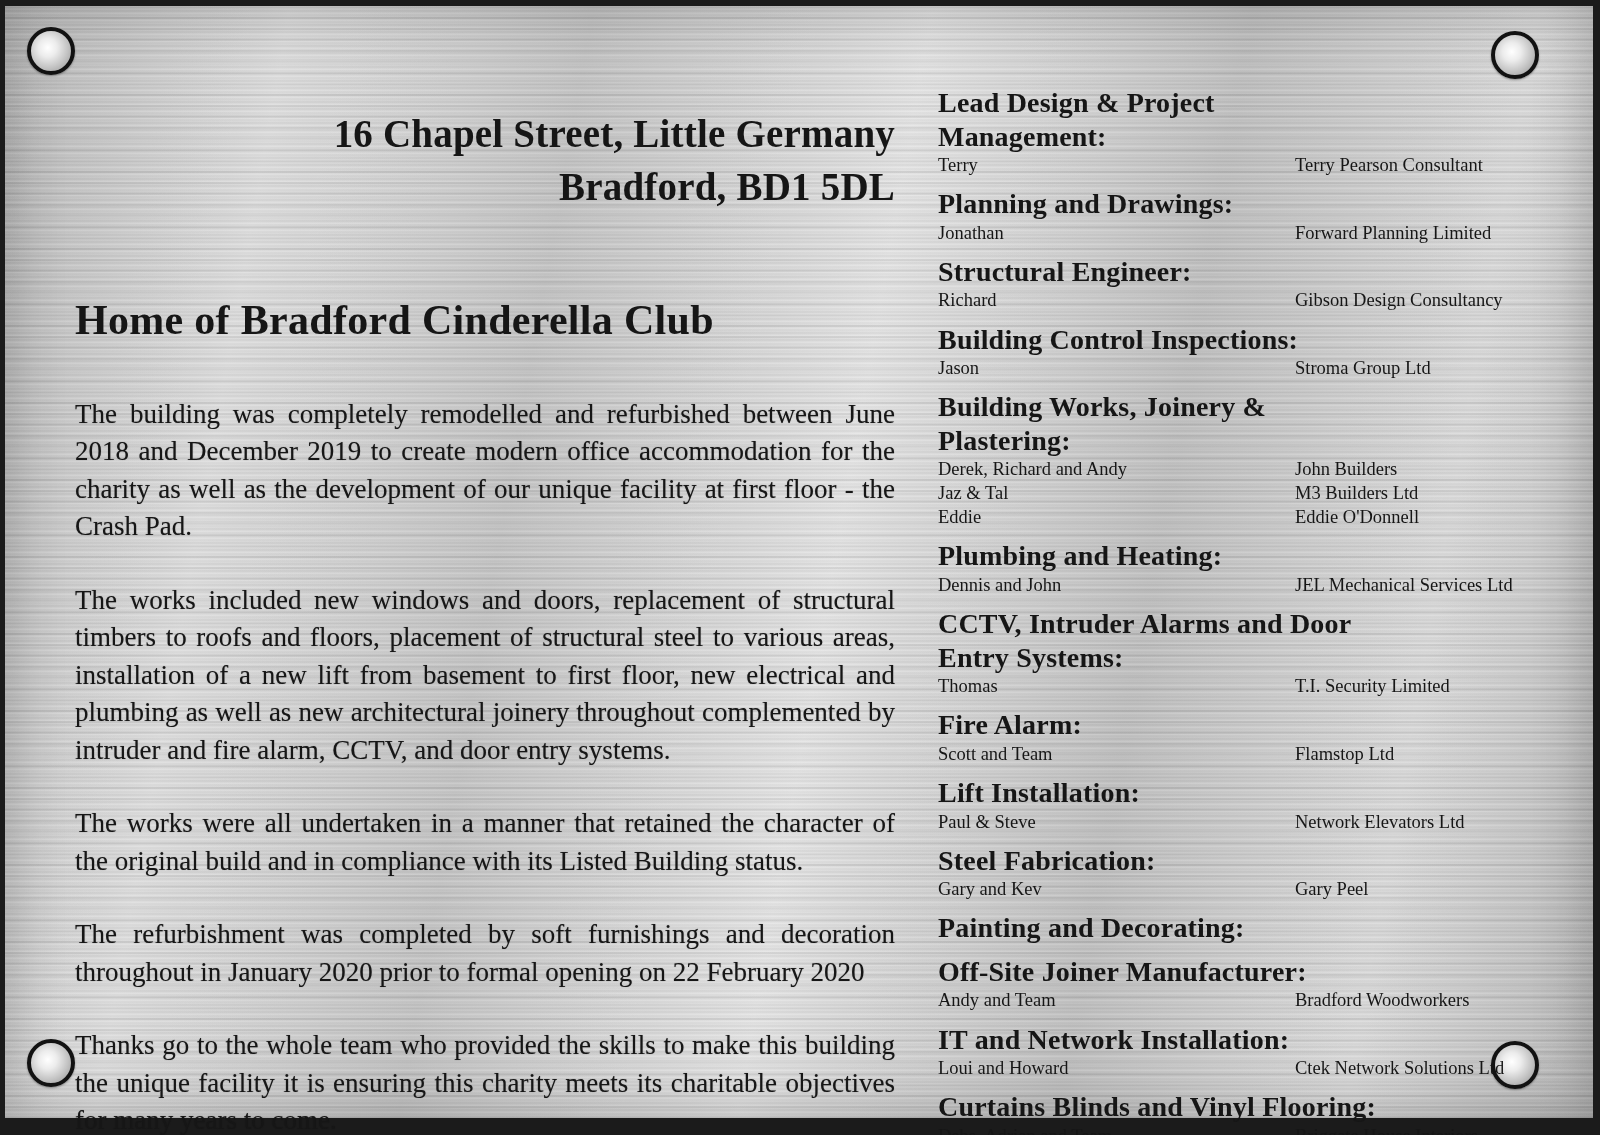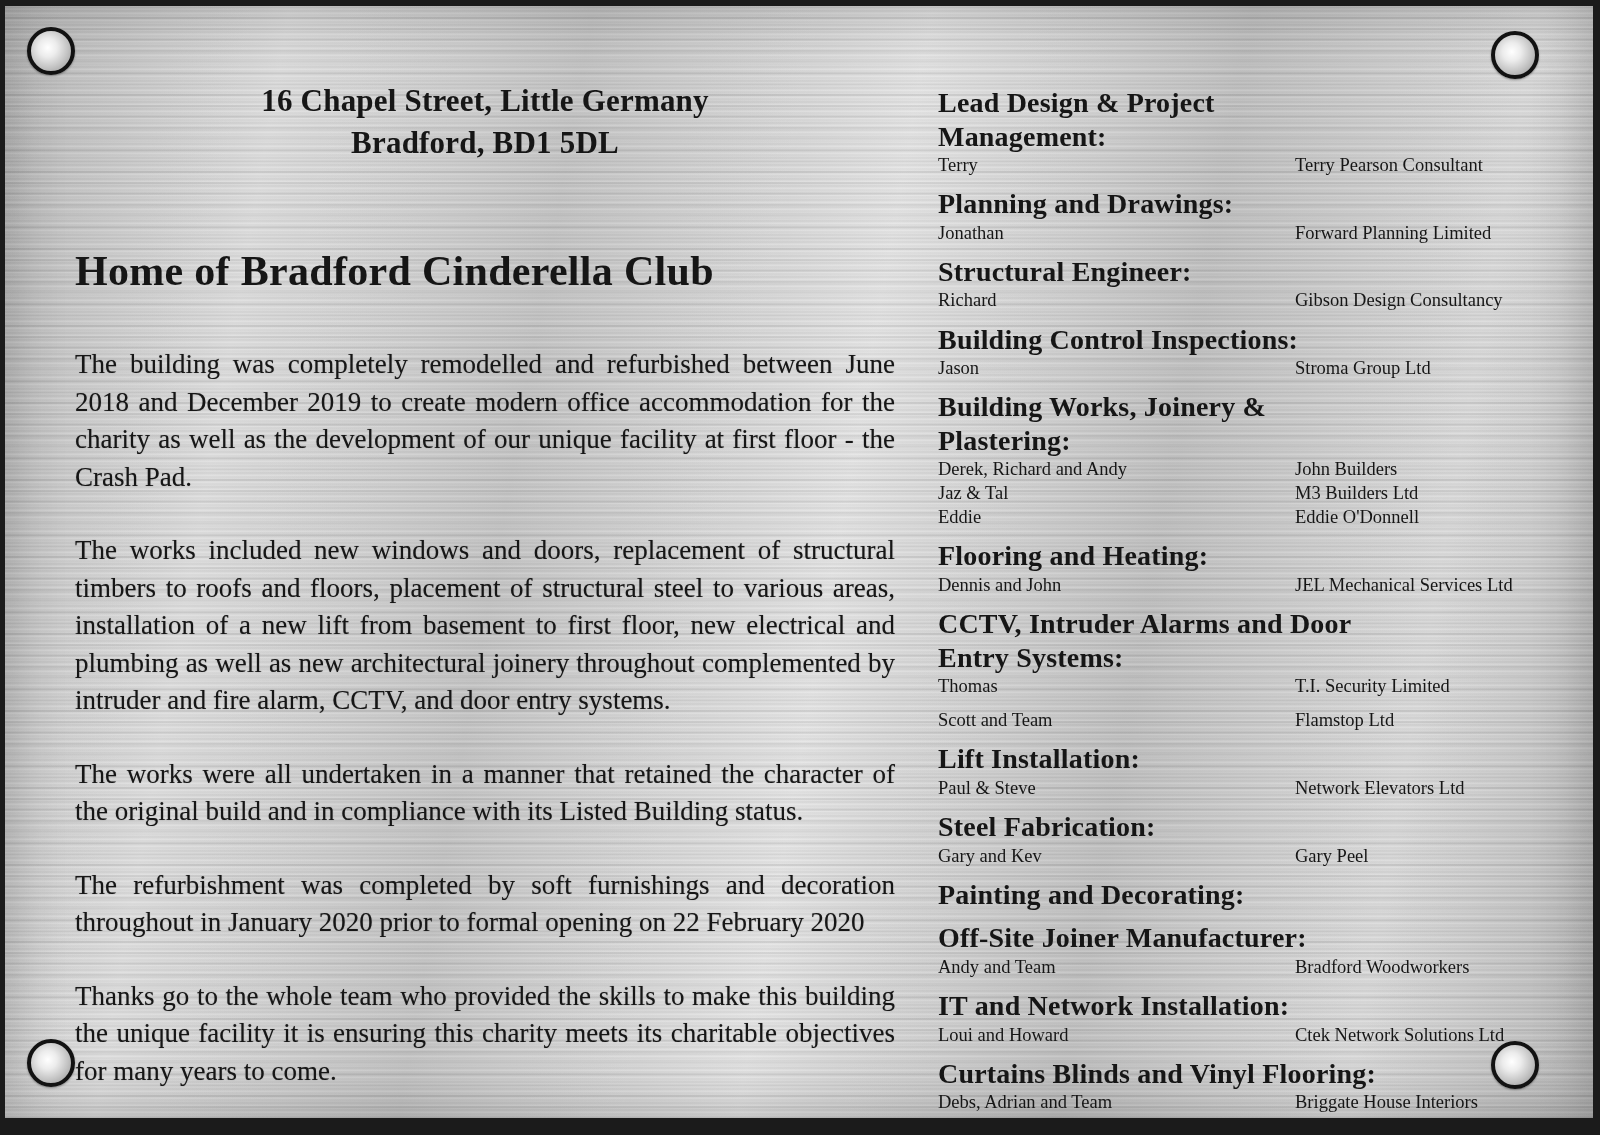--- a/index.html
+++ b/index.html
@@ -30,22 +30,23 @@
   }
   .screw.tl{left:22px;top:21px;}
   .screw.tr{left:1486px;top:25px;}
   .screw.bl{left:22px;top:1033px;}
   .screw.br{left:1486px;top:1035px;}
 
   .left-col{
     position:absolute;left:70px;top:74px;width:820px;
   }
   .address-title{
-    text-align:center;font-weight:bold;font-size:31px;line-height:1.35;
+    text-align:right;font-weight:bold;font-size:39px;line-height:1.35;
     letter-spacing:0.2px;
+    margin-top:28px;
   }
   .club-title{
     text-align:left;font-weight:bold;font-size:42px;line-height:1.2;
     margin-top:82px;letter-spacing:0.3px;
   }
   .description{margin-top:50px;}
   .description p{
     margin:0 0 36px 0;
     font-size:27px;line-height:1.39;text-align:justify;
     text-shadow:0 0 1px rgba(20,20,20,0.35);
@@ -132,34 +133,35 @@
             <div class="credit-entry">
               <span>Jaz &amp; Tal</span>
               <span>M3 Builders Ltd</span>
             </div>
             <div class="credit-entry">
               <span>Eddie</span>
               <span>Eddie O'Donnell</span>
             </div>
           </div>
           <div class="credit-section">
-            <div class="credit-role">Flooring and Heating:</div>
+            <div class="credit-role">Plumbing and Heating:</div>
             <div class="credit-entry">
               <span>Dennis and John</span>
               <span>JEL Mechanical Services Ltd</span>
             </div>
           </div>
           <div class="credit-section">
             <div class="credit-role">CCTV, Intruder Alarms and Door Entry Systems:</div>
             <div class="credit-entry">
               <span>Thomas</span>
               <span>T.I. Security Limited</span>
             </div>
           </div>
           <div class="credit-section">
+            <div class="credit-role">Fire Alarm:</div>
             <div class="credit-entry">
               <span>Scott and Team</span>
               <span>Flamstop Ltd</span>
             </div>
           </div>
           <div class="credit-section">
             <div class="credit-role">Lift Installation:</div>
             <div class="credit-entry">
               <span>Paul &amp; Steve</span>
               <span>Network Elevators Ltd</span>

